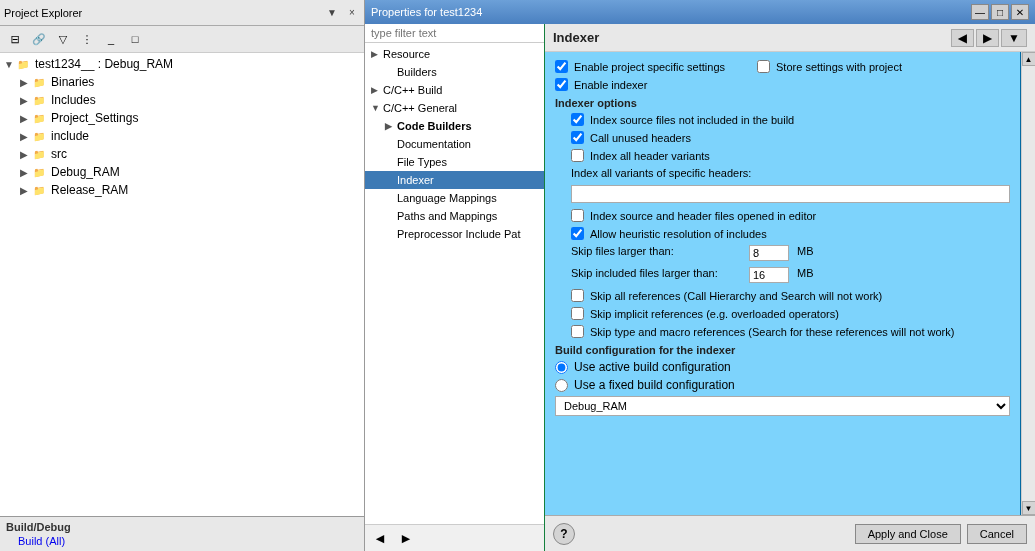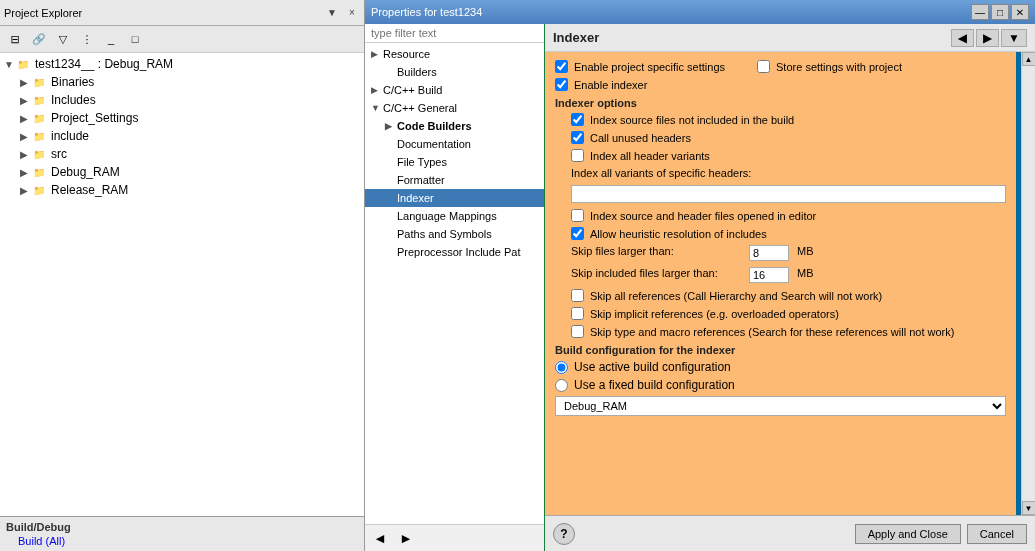--- a/index.html
+++ b/index.html
@@ -250,22 +250,22 @@
       border: 1px solid #aaa;
       padding: 1px 6px;
       cursor: pointer;
       font-size: 12px;
     }
 
     .content-body {
       flex: 1;
       overflow-y: auto;
       padding: 8px 10px;
-      background: #fdba74;
-      border-right: 5px solid #0369a1;
+      background: #7dd3fc;
+      border-right: 1px solid #0369a1;
     }
     .scrollbar-right {
       width: 14px;
       background: #e8e8e8;
       border-left: 1px solid #ccc;
       display: flex;
       flex-direction: column;
       align-items: center;
     }
     .scroll-arrow {
@@ -526,39 +526,34 @@
             <div class="dialog-tree-item">
     <span class="dtree-indent" style="width:14px"></span>
     <span class="dtree-arrow"></span>
     <span>Documentation</span>
   </div>
             <div class="dialog-tree-item">
     <span class="dtree-indent" style="width:14px"></span>
     <span class="dtree-arrow"></span>
     <span>File Types</span>
   </div>
-            <div class="dialog-tree-item">
-    <span class="dtree-indent" style="width:14px"></span>
-    <span class="dtree-arrow"></span>
-    <span>Formatter</span>
-  </div>
             <div class="dialog-tree-item selected">
     <span class="dtree-indent" style="width:14px"></span>
     <span class="dtree-arrow"></span>
     <span>Indexer</span>
   </div>
             <div class="dialog-tree-item">
     <span class="dtree-indent" style="width:14px"></span>
     <span class="dtree-arrow"></span>
     <span>Language Mappings</span>
   </div>
             <div class="dialog-tree-item">
     <span class="dtree-indent" style="width:14px"></span>
     <span class="dtree-arrow"></span>
-    <span>Paths and Symbols</span>
+    <span>Paths and Mappings</span>
   </div>
             <div class="dialog-tree-item">
     <span class="dtree-indent" style="width:14px"></span>
     <span class="dtree-arrow"></span>
     <span>Preprocessor Include Pat</span>
   </div>
           </div>
         <div class="dialog-tree-bottom">
           <button class="toolbar-btn">◀</button>
           <button class="toolbar-btn">▶</button>

